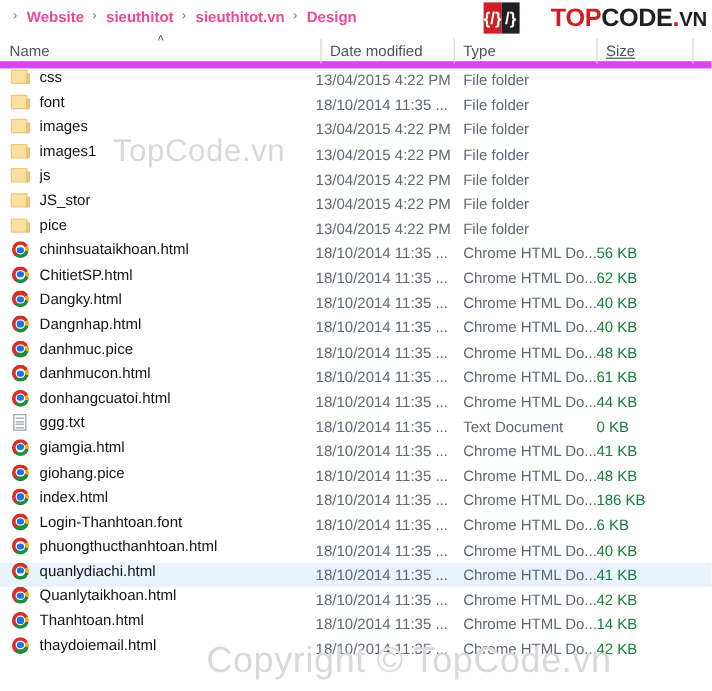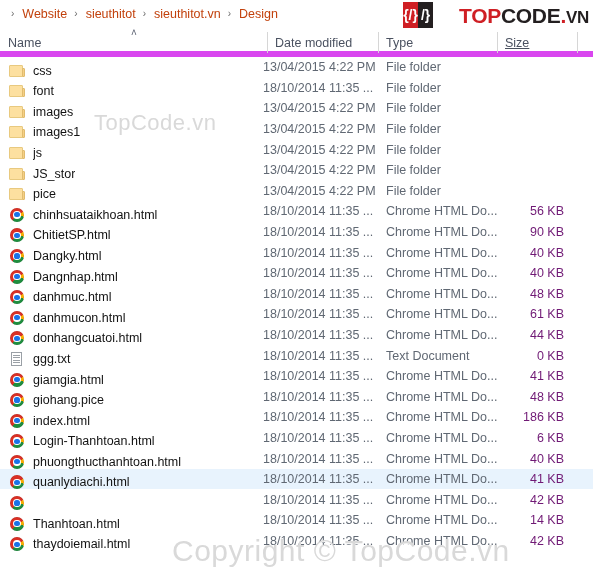--- a/index.html
+++ b/index.html
@@ -22,23 +22,24 @@
     display: flex;
     align-items: center;
     padding: 0 6px;
     box-sizing: border-box;
     background: #ffffff;
     position: relative;
     z-index: 3;
   }
   .crumb {
     font-size: 12.5px;
-    color: #c2410c;
+    color: #ec4899;
     padding: 1px 2px;
     white-space: nowrap;
+    font-weight: bold;
   }
   .crumb-sep {
     color: #6b6b6b;
     font-size: 10px;
     padding: 0 6px 0 5px;
     line-height: 1;
     user-select: none;
   }
 
   
@@ -105,21 +106,21 @@
     white-space: nowrap;
   }
   .row.selected {
     background: #e8f3fd;
   }
   .cell-name {
     position: absolute;
     left: 0;
     width: 255px;
     display: flex;
-    align-items: flex-end;
+    align-items: flex-start;
     height: 100%;
     padding-left: 9px;
     box-sizing: border-box;
     overflow: hidden;
   }
   .name-text {
     color: #131313;
     margin-left: 8px;
     font-size: 12.5px;
     overflow: hidden;
@@ -142,23 +143,22 @@
     box-sizing: border-box;
     color: #606873;
     font-size: 12.5px;
   }
   .cell-size {
     position: absolute;
     left: 497px;
     width: 80px;
     padding-right: 13px;
     box-sizing: border-box;
-    color: #701a75;
+    color: #15803d;
     font-size: 12.5px;
-    text-align: right;
   }
 
   
   .icon {
     width: 16px;
     height: 14px;
     position: relative;
     flex: 0 0 16px;
   }
   
@@ -232,21 +232,21 @@
     font-family: "Liberation Sans", sans-serif;
     font-weight: normal;
     white-space: nowrap;
     user-select: none;
     pointer-events: none;
     text-shadow: 0 1px 0 #ffffff;
   }
   #wm-top {
     left: 94px;
     top: 110px;
-    font-size: 22px;
+    font-size: 26px;
     letter-spacing: 0.5px;
     z-index: 4;
   }
   #wm-bottom {
     left: 172px;
     top: 534px;
     font-size: 30px;
     letter-spacing: 0.5px;
     z-index: 4;
   }
@@ -429,21 +429,21 @@
       <div class="cell-name">
         <span class="icon icon-chrome">
           <i class="c-ring"></i>
           <i class="c-inner"></i>
           <i class="c-dot"></i>
         </span>
         <span class="name-text">ChitietSP.html</span>
       </div>
       <div class="cell-date">18/10/2014 11:35 ...</div>
       <div class="cell-type">Chrome HTML Do...</div>
-      <div class="cell-size">90 KB</div>
+      <div class="cell-size">62 KB</div>
     </div>
     <div class="row">
       <div class="cell-name">
         <span class="icon icon-chrome">
           <i class="c-ring"></i>
           <i class="c-inner"></i>
           <i class="c-dot"></i>
         </span>
         <span class="name-text">Dangky.html</span>
       </div>
@@ -464,21 +464,21 @@
       <div class="cell-type">Chrome HTML Do...</div>
       <div class="cell-size">40 KB</div>
     </div>
     <div class="row">
       <div class="cell-name">
         <span class="icon icon-chrome">
           <i class="c-ring"></i>
           <i class="c-inner"></i>
           <i class="c-dot"></i>
         </span>
-        <span class="name-text">danhmuc.html</span>
+        <span class="name-text">danhmuc.pice</span>
       </div>
       <div class="cell-date">18/10/2014 11:35 ...</div>
       <div class="cell-type">Chrome HTML Do...</div>
       <div class="cell-size">48 KB</div>
     </div>
     <div class="row">
       <div class="cell-name">
         <span class="icon icon-chrome">
           <i class="c-ring"></i>
           <i class="c-inner"></i>
@@ -557,21 +557,21 @@
       <div class="cell-type">Chrome HTML Do...</div>
       <div class="cell-size">186 KB</div>
     </div>
     <div class="row">
       <div class="cell-name">
         <span class="icon icon-chrome">
           <i class="c-ring"></i>
           <i class="c-inner"></i>
           <i class="c-dot"></i>
         </span>
-        <span class="name-text">Login-Thanhtoan.html</span>
+        <span class="name-text">Login-Thanhtoan.font</span>
       </div>
       <div class="cell-date">18/10/2014 11:35 ...</div>
       <div class="cell-type">Chrome HTML Do...</div>
       <div class="cell-size">6 KB</div>
     </div>
     <div class="row">
       <div class="cell-name">
         <span class="icon icon-chrome">
           <i class="c-ring"></i>
           <i class="c-inner"></i>
@@ -596,20 +596,21 @@
       <div class="cell-type">Chrome HTML Do...</div>
       <div class="cell-size">41 KB</div>
     </div>
     <div class="row">
       <div class="cell-name">
         <span class="icon icon-chrome">
           <i class="c-ring"></i>
           <i class="c-inner"></i>
           <i class="c-dot"></i>
         </span>
+        <span class="name-text">Quanlytaikhoan.html</span>
       </div>
       <div class="cell-date">18/10/2014 11:35 ...</div>
       <div class="cell-type">Chrome HTML Do...</div>
       <div class="cell-size">42 KB</div>
     </div>
     <div class="row">
       <div class="cell-name">
         <span class="icon icon-chrome">
           <i class="c-ring"></i>
           <i class="c-inner"></i>

